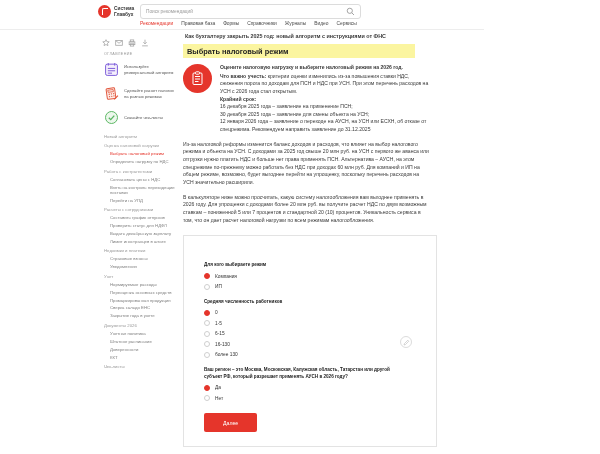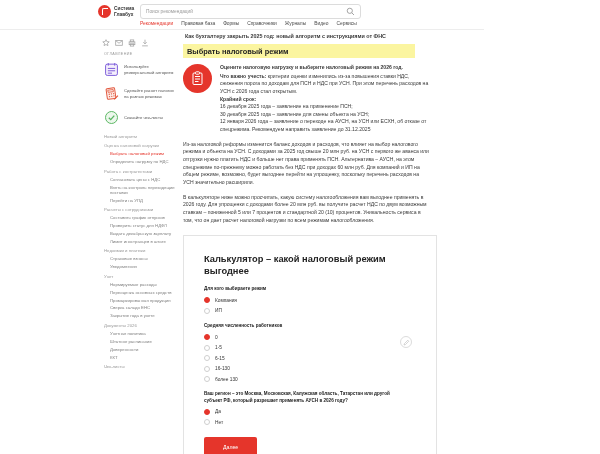--- a/index.html
+++ b/index.html
@@ -266,21 +266,20 @@
     </div>
 
     <div>
 
         <p class="para">Из-за налоговой реформы изменится баланс доходов и расходов, что влияет на выбор налогового режима и объекта на УСН. С доходами за 2025 год свыше 20 млн руб. на УСН с первого же аванса или отгрузки нужно платить НДС и больше нет права применять ПСН. Альтернатива – АУСН, на этом спецрежиме по-прежнему можно работать без НДС при доходах 60 млн руб. Для компаний и ИП на общем режиме, возможно, будет выгоднее перейти на упрощенку, поскольку перечень расходов на УСН значительно расширили.</p>
 
         <p class="para">В калькуляторе ниже можно просчитать, какую систему налогообложения вам выгоднее применять в 2026 году. Для упрощенки с доходами более 20 млн руб. вы получите расчет НДС по двум возможным ставкам – пониженной 5 или 7 процентов и стандартной 20 (10) процентов. Уникальность сервиса в том, что он дает расчет налоговой нагрузки по всем режимам налогообложения.</p>
       </div>
 
     <section class="calc-card">
-      <h2 class="calc-title">Калькулятор – какой налоговый режим выгоднее</h2>
 
       <div>
 
           <div class="calc-group">
             <div class="calc-group-label">Для кого выбираете режим</div>
             <div class="options">
 
                 <div class="option-row">
                   <span class="radio checked"></span>
                   <span class="option-label">Компания</span>

